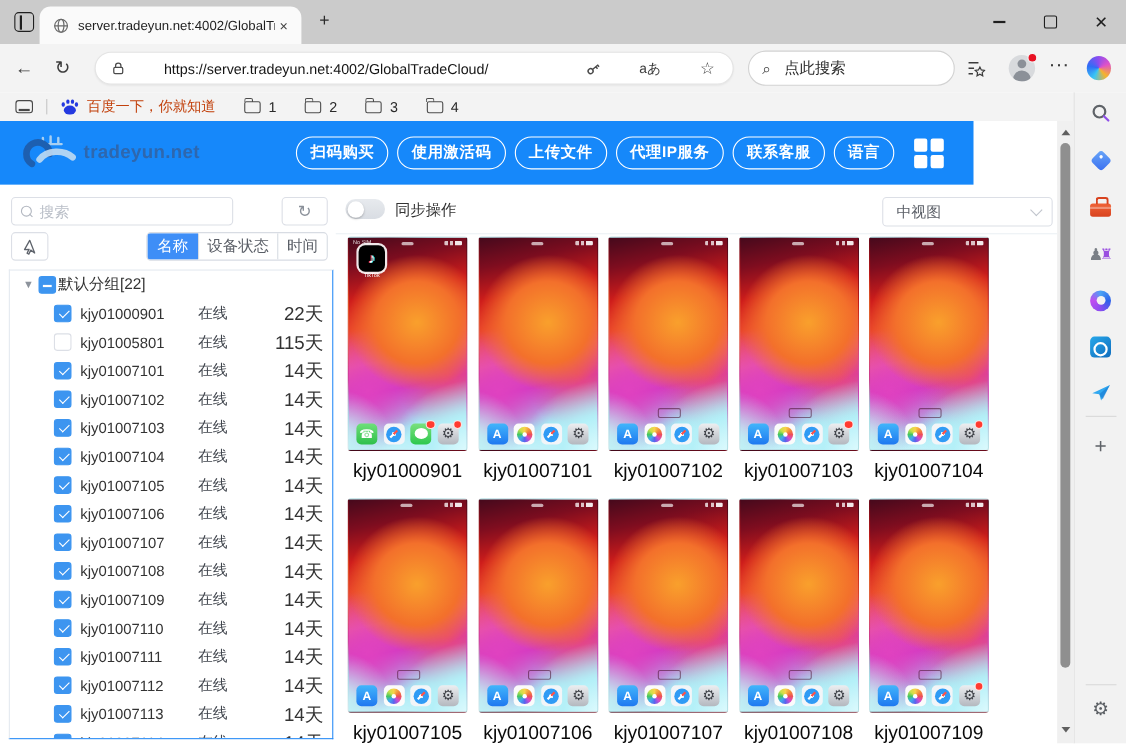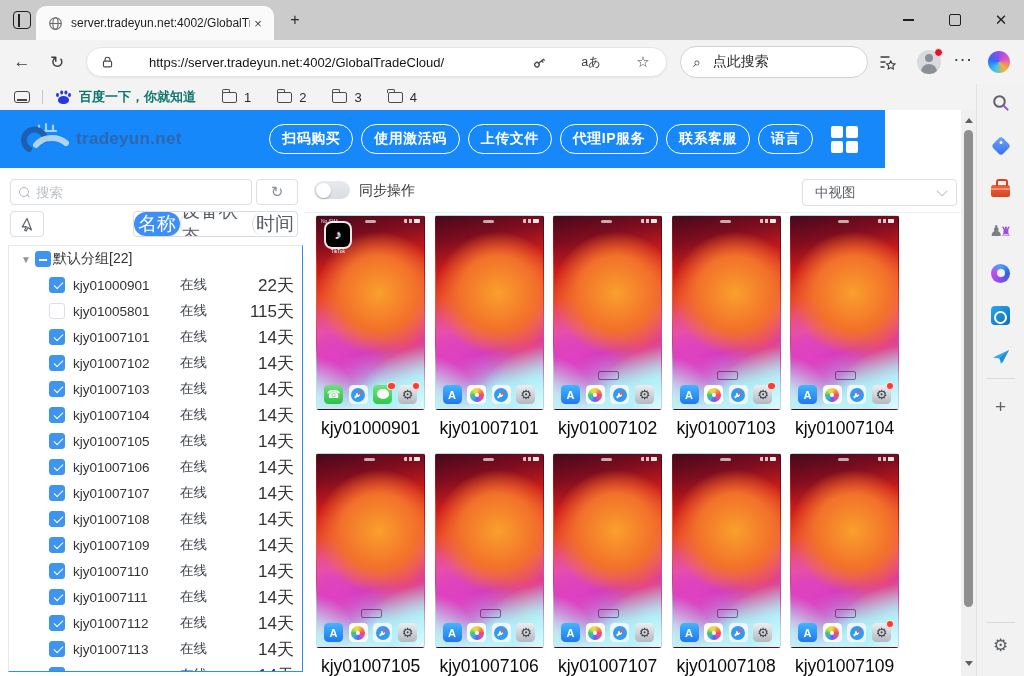--- a/index.html
+++ b/index.html
@@ -38,21 +38,21 @@
   .copilot { position:absolute; left:988px; top:11px; width:22px; height:22px; border-radius:50%; background:conic-gradient(from 210deg,#39c6f4,#2f6df6,#8a4df0,#e052c8,#f7b32b,#39c6f4); }
 
   
   .bookmarks { position:absolute; top:84px; left:0; width:976px; height:26px; background:#f3f3f3; display:flex; align-items:center; }
   .read-ic { width:16px; height:12px; border:1.6px solid #474747; border-radius:3px; margin-left:14px; position:relative; }
   .read-ic::after { content:""; position:absolute; left:2px; right:2px; bottom:1.5px; height:1.5px; background:#474747; }
   .bm-div { width:1px; height:14px; background:#c6c6c6; margin:0 12px; }
   .baidu { position:relative; width:17px; height:15px; margin-right:7px; }
   .baidu::after { content:""; position:absolute; left:3px; top:6px; width:11px; height:8px; background:#2439e0; border-radius:50% 50% 46% 46%; }
   .baidu::before { content:""; position:absolute; left:1px; top:3px; width:3.2px; height:4.6px; background:#2439e0; border-radius:50%; box-shadow:4.2px -2.6px 0 #2439e0, 8.4px -2.6px 0 #2439e0, 12px 0 0 #2439e0; }
-  .bm-label { font-size:13px; color:#0f766e;font-weight:bold; }
+  .bm-label { font-size:13px; color:#c2410c; }
   .bm-folder { display:flex; align-items:center; margin-left:26px; }
   .folder-ic { width:15px; height:11px; border:1.5px solid #4c4c4c; border-radius:2px; position:relative; background:transparent; }
   .folder-ic::before { content:""; position:absolute; top:-4px; left:-1.5px; width:6px; height:3px; border:1.5px solid #4c4c4c; border-bottom:none; border-radius:2px 2px 0 0; }
   .bm-folder span.lbl { font-size:13px; color:#2a2a2a; margin-left:7px; }
 
   
   .rail { position:absolute; top:84px; left:976px; width:48px; height:592px; background:#f2f2f2; border-left:1px solid #e2e2e2; }
   .rail-item { position:absolute; left:50%; transform:translate(-50%,-50%); width:30px; height:30px; display:flex; align-items:center; justify-content:center; }
   .tag-ic { width:14px; height:14px; border-radius:3.5px; transform:rotate(45deg); background:linear-gradient(135deg,#6aa7f8,#3a6ff0); position:relative; }
   .tag-ic::after { content:""; position:absolute; left:2.5px; top:2.5px; width:3.5px; height:3.5px; border-radius:50%; background:#fff; }
@@ -80,30 +80,30 @@
   .app-header { position:absolute; top:110px; left:0; width:885px; height:58px; background:var(--header,#1688fa); display:flex; align-items:center; }
   .logo { margin-left:20px; display:flex; align-items:center; }
   .brand { font-size:17px; font-weight:700; color:#2e67ae; margin-left:4px; letter-spacing:.3px; }
   .hdr-btns { position:absolute; right:72px; display:flex; gap:8px; align-items:center; }
   .hbtn { height:30px; padding:0 12px; border:1.5px solid #fff; border-radius:16px; background:transparent; color:#fff; font-size:14px; font-weight:700; font-family:inherit; letter-spacing:.5px; display:flex; align-items:center; white-space:nowrap; }
   .grid-ic { position:absolute; right:27px; width:27px; height:27px; display:grid; grid-template-columns:12px 12px; grid-template-rows:12px 12px; gap:3px; }
   .grid-ic i { background:#fff; border-radius:2px; }
 
   
   .app-side { position:absolute; top:168px; left:0; width:305px; height:508px; background:#fff; }
-  .s-search { position:absolute; left:10px; top:11px; width:242px; height:26px; border:1px solid #dcdfe6; border-radius:4px; display:flex; align-items:center; padding:0 8px; }
+  .s-search { position:absolute; left:10px; top:11px; width:202px; height:26px; border:1px solid #dcdfe6; border-radius:4px; display:flex; align-items:center; padding:0 8px; }
   .s-search input { border:none; outline:none; flex:1; font-size:13.5px; color:#333; font-family:inherit; margin-left:6px; background:transparent; }
   .s-search input::placeholder { color:#b9bec7; }
   .mag { width:11px; height:11px; position:relative; flex:none; }
   .mag::before { content:""; position:absolute; left:0; top:0; width:8px; height:8px; border:1.4px solid #b2b7c0; border-radius:50%; }
   .mag::after { content:""; position:absolute; left:7.5px; top:7.5px; width:4px; height:1.4px; background:#b2b7c0; transform:rotate(45deg); transform-origin:0 0; }
   .s-refresh { position:absolute; left:256px; top:11px; width:42px; height:26px; border:1px solid #dcdfe6; border-radius:4px; display:flex; align-items:center; justify-content:center; font-size:15px; color:#8a9099; background:#fff; }
   .s-arrow { position:absolute; left:10px; top:43px; width:34px; height:26px; border:1px solid #dcdfe6; border-radius:4px; display:flex; align-items:center; justify-content:center; background:#fff; }
   .seg { position:absolute; left:133px; top:43px; height:26px; display:flex; border:1px solid #d8dce3; border-radius:4px; overflow:hidden; background:#fff; }
-  .seg .tabseg { display:flex; align-items:center; justify-content:center; font-size:19px; color:#5a5e66; border-left:1px solid #d8dce3;border-radius:12px; }
+  .seg .tabseg { display:flex; align-items:center; justify-content:center; font-size:14px; color:#5a5e66; border-left:1px solid #d8dce3; }
   .seg .tabseg:first-child { border-left:none; }
   .seg .tabseg.active { background:var(--accent,#3e8ef7); color:#fff; }
   .t-name { width:46px; } .t-status { width:72px; } .t-time { width:45px; }
   .tree { position:absolute; left:8px; top:77px; width:295px; height:427px; border:1px solid #e4e9f0; border-right:1.5px solid #2b8df7; border-bottom:1.5px solid #2b8df7; overflow:hidden; background:#fff; }
   .grow { height:26px; display:flex; align-items:center; padding-left:12px; }
   .expander { font-size:10px; color:#8d939c; width:14px; }
   .glabel { font-size:14px; color:#333; margin-left:2px; }
   .cb { width:16px; height:16px; border:1px solid #dcdfe6; border-radius:3px; background:#fff; position:relative; flex:none; }
   .cb.checked { background:#3d95f0; border-color:#3d95f0; }
   .cb.checked::after { content:""; position:absolute; left:3.5px; top:4px; width:7.5px; height:3.8px; border-left:1.8px solid #fff; border-bottom:1.8px solid #fff; transform:rotate(-45deg); }

